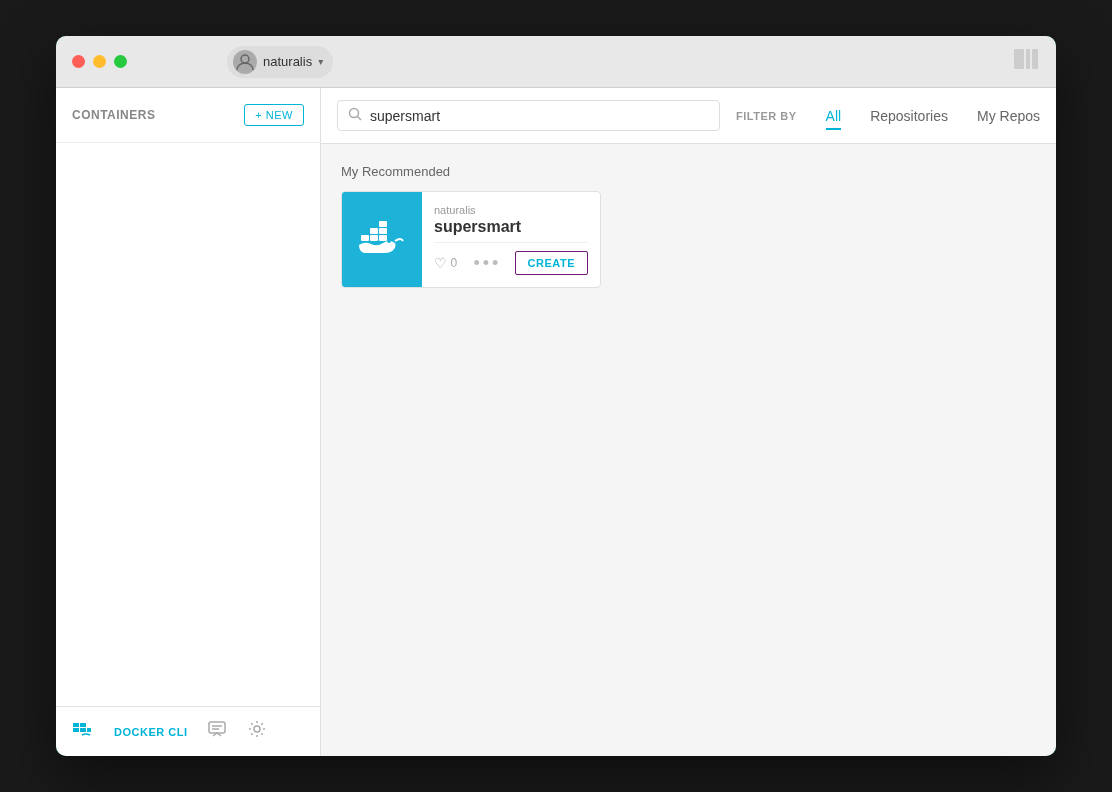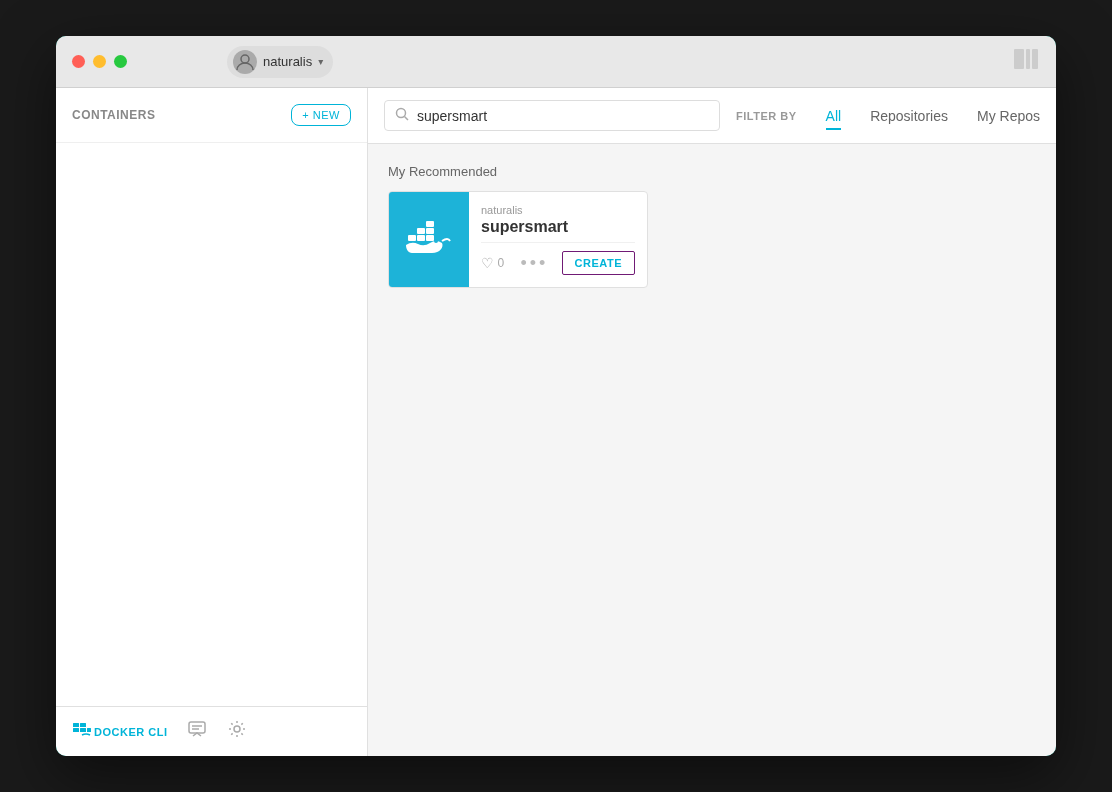--- a/index.html
+++ b/index.html
@@ -78,21 +78,21 @@
       font-size: 20px;
       color: #ccc;
       font-weight: bold;
     }
     .app-body {
       display: flex;
       flex: 1;
       overflow: hidden;
     }
     .sidebar {
-      width: 312px;
+      width: 265px;
       background: #ffffff;
       border-right: 1px solid #e0e0e0;
       display: flex;
       flex-direction: column;
       flex-shrink: 0;
     }
     .sidebar-header {
       display: flex;
       align-items: center;
       justify-content: space-between;
@@ -105,39 +105,39 @@
       color: #888;
       letter-spacing: 0.5px;
       text-transform: uppercase;
     }
     .new-button {
       background: none;
       border: 1px solid #00b4d8;
       color: #00b4d8;
       font-size: 11px;
       padding: 4px 10px;
-      border-radius: 8px;
+      border-radius: 3px;
       cursor: pointer;
       letter-spacing: 0.5px;
     }
     .sidebar-content {
       flex: 1;
       overflow-y: auto;
     }
     .sidebar-footer {
       border-top: 1px solid #e0e0e0;
       padding: 12px 16px;
       display: flex;
       align-items: center;
       gap: 20px;
     }
     .footer-item {
       display: flex;
       align-items: center;
-      gap: 2px;
+      gap: 22px;
       color: #00b4d8;
       font-size: 11px;
       font-weight: 600;
       cursor: pointer;
       letter-spacing: 0.5px;
       text-transform: uppercase;
     }
     .footer-icon {
       font-size: 16px;
     }

